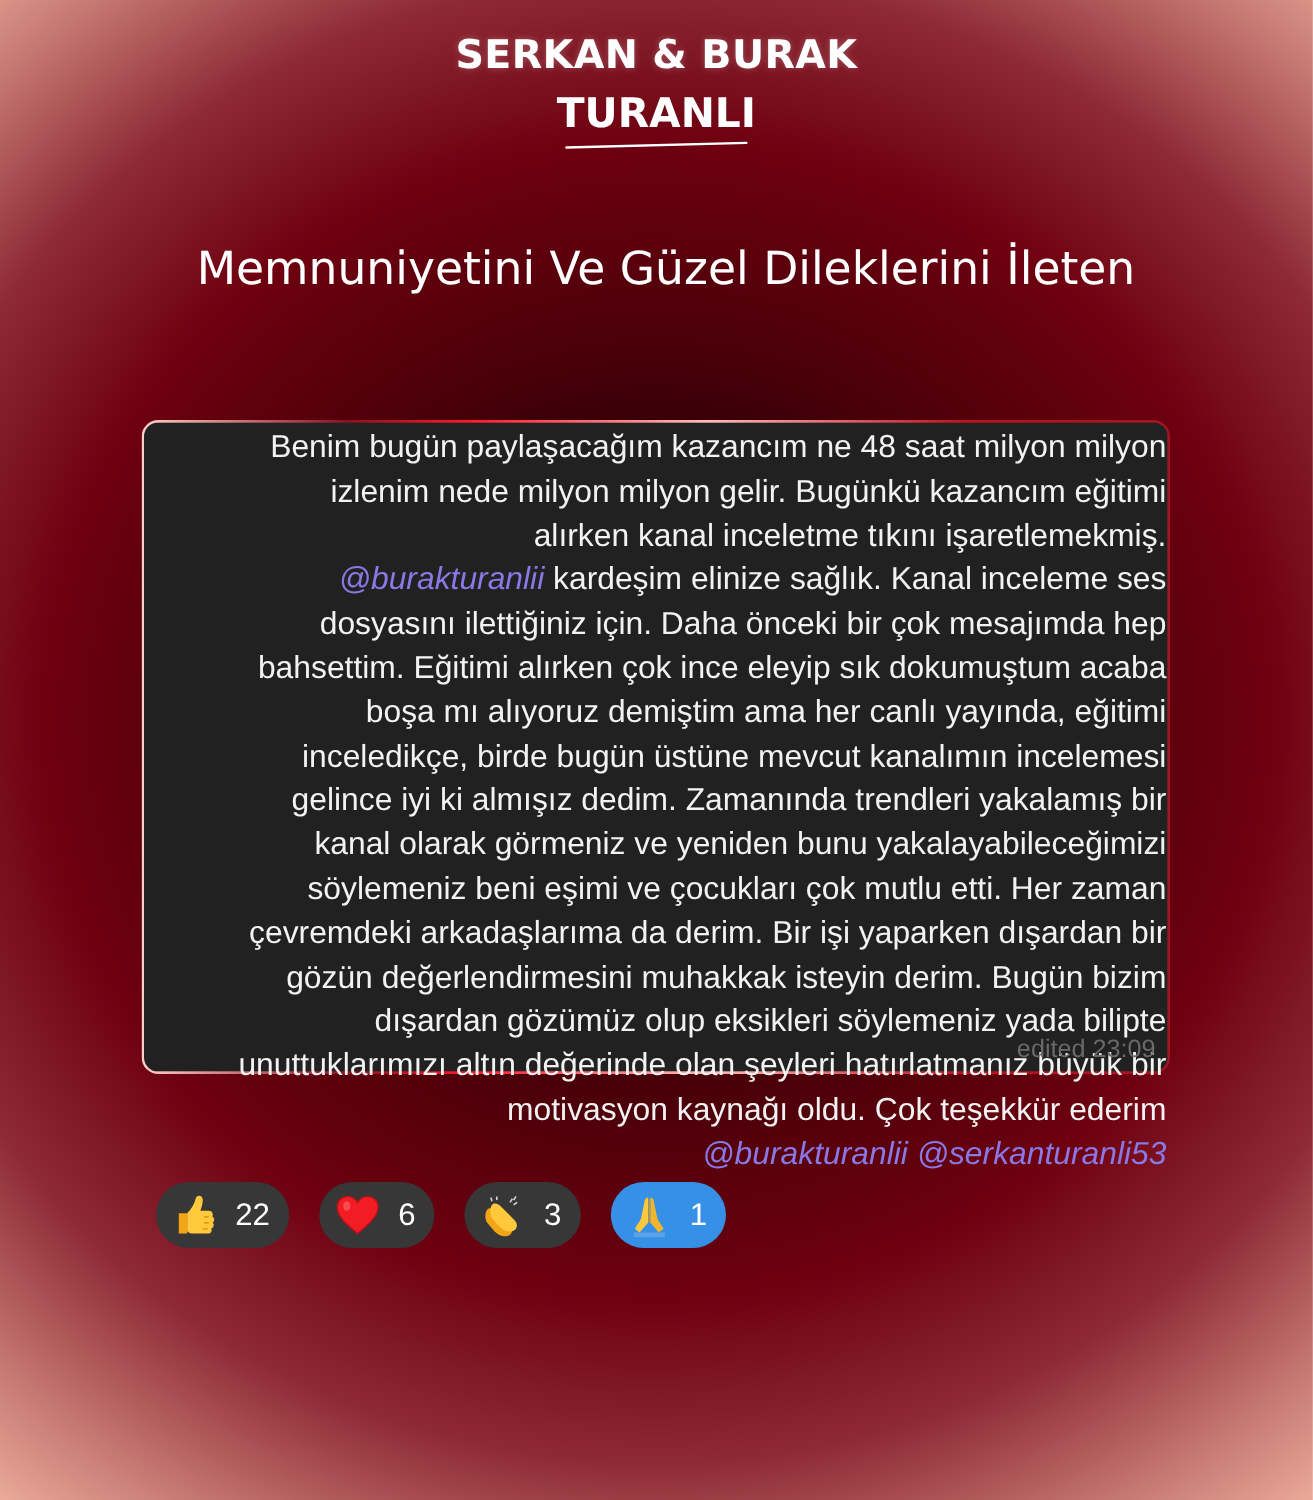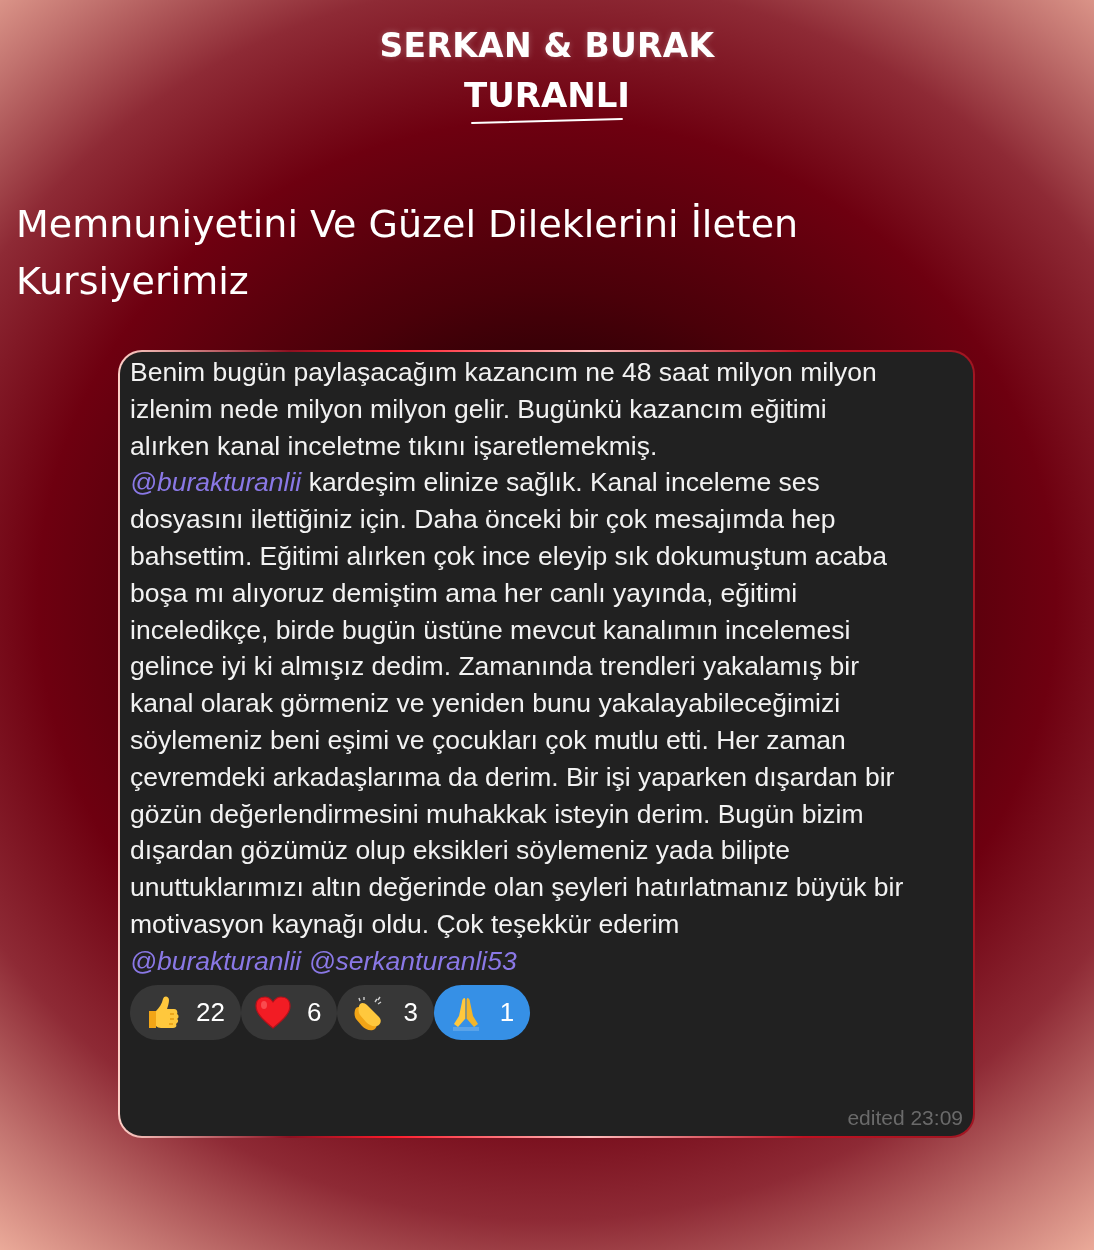--- a/index.html
+++ b/index.html
@@ -27,45 +27,46 @@
       font-family: "DejaVu Sans", sans-serif;
       font-size: 34px; line-height: 46px; margin-top: 4px;
       display: inline-block; position: relative; font-weight: bold;
     }
     .brand-underline {
       display: block; margin: 2px auto 0; width: 152px; height: 2px;
       background: #ffffff; transform: rotate(-1.5deg); border-radius: 1px;
     }
     .headline {
       position: absolute; left: 0; right: 0; top: 196px;
-      text-align: left; color: #ffffff;
+      text-align: center; color: #ffffff;
       font-family: "DejaVu Sans", sans-serif;
       font-size: 38px; line-height: 57px; font-weight: normal; padding-left: 16px;
     }
     .card {
-      position: absolute; left: 118px; top: 350px; width: 857px; height: 788px;
+      position: absolute; left: 118px; top: 350px; width: 857px; height: 545px;
       background: #212121;
-      border-radius: 24px;
+      border-radius: 14px;
       border: 2px solid transparent;
       background-image:
         linear-gradient(#212121, #212121),
         linear-gradient(90deg, #ffd0c8 0%, #8c1020 20%, #ff1a2a 32%, #ffbcbc 55%, #c01020 80%, #a01622 100%);
       background-origin: border-box;
       background-clip: padding-box, border-box;
+      text-align: right;
     }
     .message {
       position: absolute; left: 10px; top: 2px; width: 842px;
       color: #f2f2f2; font-size: 26.5px; line-height: 36.8px;
       font-family: "Liberation Sans", sans-serif;
       white-space: pre-line;
     }
     .mention { color: #8a78e6; font-style: italic; }
     .reactions {
       position: absolute; left: 10px; top: 633px;
-      display: flex; gap: 0;
+      display: flex; gap: 25px;
     }
     .reaction {
       height: 55px; border-radius: 28px; background: #373737;
       display: flex; align-items: center; padding: 0 16px 0 12px;
       color: #ffffff; font-size: 26px;
       cursor: pointer;
     }
     .reaction.active { background: #3690e6; }
     .reaction .emoji {
       width: 40px; height: 40px; display: inline-flex; align-items: center; justify-content: center;
@@ -84,21 +85,20 @@
   <div class="brand">
     <div class="brand-top">SERKAN &amp; BURAK</div>
     <div class="brand-bottom">
       <span>TURANLI</span>
       <span class="brand-underline"></span>
     </div>
   </div>
 
   <div class="headline">
     <div>Memnuniyetini Ve Güzel Dileklerini İleten</div>
-    <div>Kursiyerimiz</div>
   </div>
 
   <div class="card">
     <div class="message"><span>Benim bugün paylaşacağım kazancım ne 48 saat milyon milyon
 izlenim nede milyon milyon gelir. Bugünkü kazancım eğitimi
 alırken kanal inceletme tıkını işaretlemekmiş.
 </span><span class="mention">@burakturanlii</span><span> kardeşim elinize sağlık. Kanal inceleme ses
 dosyasını ilettiğiniz için. Daha önceki bir çok mesajımda hep
 bahsettim. Eğitimi alırken çok ince eleyip sık dokumuştum acaba
 boşa mı alıyoruz demiştim ama her canlı yayında, eğitimi

